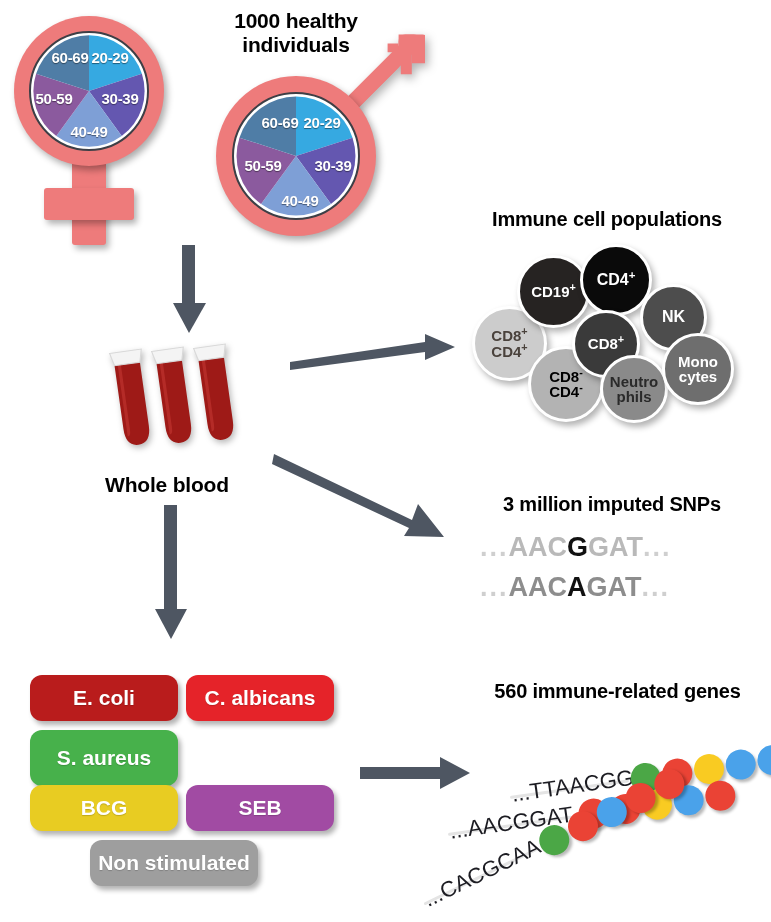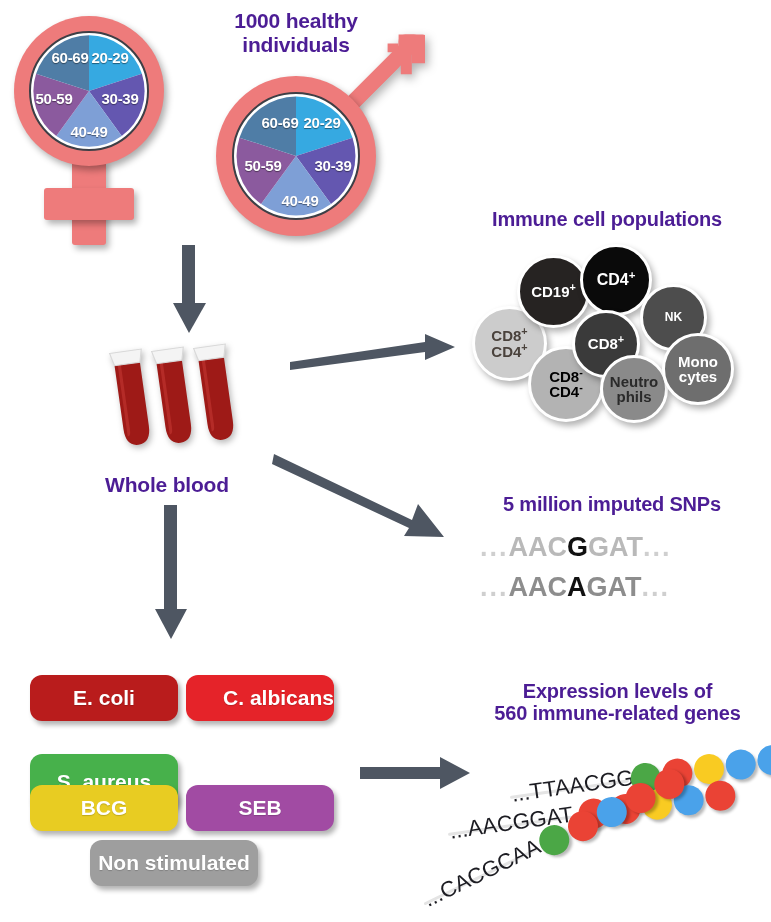--- a/index.html
+++ b/index.html
@@ -6,21 +6,21 @@
   body{
     width:771px;height:922px;position:relative;overflow:hidden;
     font-family:"Liberation Sans","DejaVu Sans",sans-serif;
     -webkit-font-smoothing:antialiased;
   }
   .abs{position:absolute;}
   .nosel{user-select:none;}
 
   
   .heading{
-    font-weight:bold;color:#4c1d95;text-align:center;line-height:1.12;
+    font-weight:bold;color:#000000;text-align:center;line-height:1.12;
     letter-spacing:-0.2px;
   }
 
   
   .gender-wrap{position:absolute;}
   .ring{
     position:absolute;border-radius:50%;
     background:#ee7b7b;
     box-shadow:3px 4px 7px rgba(0,0,0,0.33);
   }
@@ -215,67 +215,66 @@
   </div>
 
   <div class="cell" style="left:132px;top:68px;width:68px;height:68px;background:#3a3a3a;color:#ffffff;font-size:15px;">
     <span>CD8<sup class="sup">+</sup></span>
   </div>
 
   <div class="cell" style="left:160px;top:113px;width:68px;height:68px;background:#8a8a8a;color:#2a2a2a;font-size:15px;">
     <span>Neutro<br>phils</span>
   </div>
 
-  <div class="cell" style="left:200px;top:42px;width:67px;height:67px;background:#4d4d4d;color:#ffffff;font-size:12px;">
+  <div class="cell" style="left:200px;top:42px;width:67px;height:67px;background:#4d4d4d;color:#ffffff;font-size:16px;">
     <span>NK</span>
   </div>
 
   <div class="cell" style="left:222px;top:91px;width:72px;height:72px;background:#6e6e6e;color:#ffffff;font-size:15px;">
     <span>Mono<br>cytes</span>
   </div>
 </div>
 
-<div class="heading abs nosel" style="left:462px;top:493px;width:300px;font-size:20px;">5 million imputed SNPs</div>
+<div class="heading abs nosel" style="left:462px;top:493px;width:300px;font-size:20px;">3 million imputed SNPs</div>
 
 <div class="abs snp-blur" style="left:480px;top:528px;width:280px;height:96px;">
   <div class="snp-row nosel" style="left:0px;top:44px;font-size:27px;">
     <span class="dots">...</span><span class="dim2">AAC</span><span class="hi">A</span><span class="dim2">GAT</span><span class="dots">...</span>
   </div>
   <div class="snp-row nosel" style="left:0px;top:4px;font-size:27px;">
     <span class="dots">...</span><span class="dim">AAC</span><span class="hi">G</span><span class="dim">GAT</span><span class="dots">...</span>
   </div>
 </div>
 
 <div class="abs" style="left:30px;top:675px;width:310px;height:220px;">
   <div class="pill" style="left:0px;top:0px;width:148px;height:46px;background:#b91c1c;font-size:21px;">
     <span>E. coli</span>
   </div>
-  <div class="pill" style="left:156px;top:0px;width:148px;height:46px;background:#e52329;font-size:21px;justify-content:flex-end;">
+  <div class="pill" style="left:156px;top:0px;width:148px;height:46px;background:#e52329;font-size:21px;">
     <span>C. albicans</span>
   </div>
-  <div class="pill" style="left:0px;top:55px;width:148px;height:56px;background:#47b14b;font-size:21px;margin-top:24px;">
+  <div class="pill" style="left:0px;top:55px;width:148px;height:56px;background:#47b14b;font-size:21px;">
     <span>S. aureus</span>
   </div>
   <div class="pill" style="left:0px;top:110px;width:148px;height:46px;background:#e8cc22;font-size:21px;">
     <span>BCG</span>
   </div>
   <div class="pill" style="left:156px;top:110px;width:148px;height:46px;background:#a14ba3;font-size:21px;">
     <span>SEB</span>
   </div>
   <div class="pill" style="left:60px;top:165px;width:168px;height:46px;background:#9e9e9e;font-size:21px;">
     <span>Non stimulated</span>
   </div>
 </div>
 
 <svg class="arrow-svg" style="left:360px;top:755px;width:115px;height:40px;" viewBox="0 0 115 40">
   <polygon points="0,12 80,12 80,2 110,18 80,34 80,24 0,24" fill="#4e5662"></polygon>
 </svg>
 
 <div class="heading abs nosel" style="left:470px;top:680px;width:295px;font-size:20px;">
-  <div>Expression levels of</div>
   <div>560 immune-related genes</div>
 </div>
 
 <div class="abs" style="left:420px;top:735px;width:351px;height:185px;">
 
   <div class="strand" style="left:90px;top:45px;width:260px;height:34px;transform:rotate(-8deg);">
     <div class="strand-line" style="left:0px;top:16px;width:120px;"></div>
     <div class="strand-text nosel" style="left:2px;top:2px;font-size:22px;">...TTAACGG</div>
     <div class="bead" style="left:122px;top:2px;width:30px;height:30px;background:#4ba746;"></div>
     <div class="bead" style="left:154px;top:2px;width:30px;height:30px;background:#ea4335;"></div>

